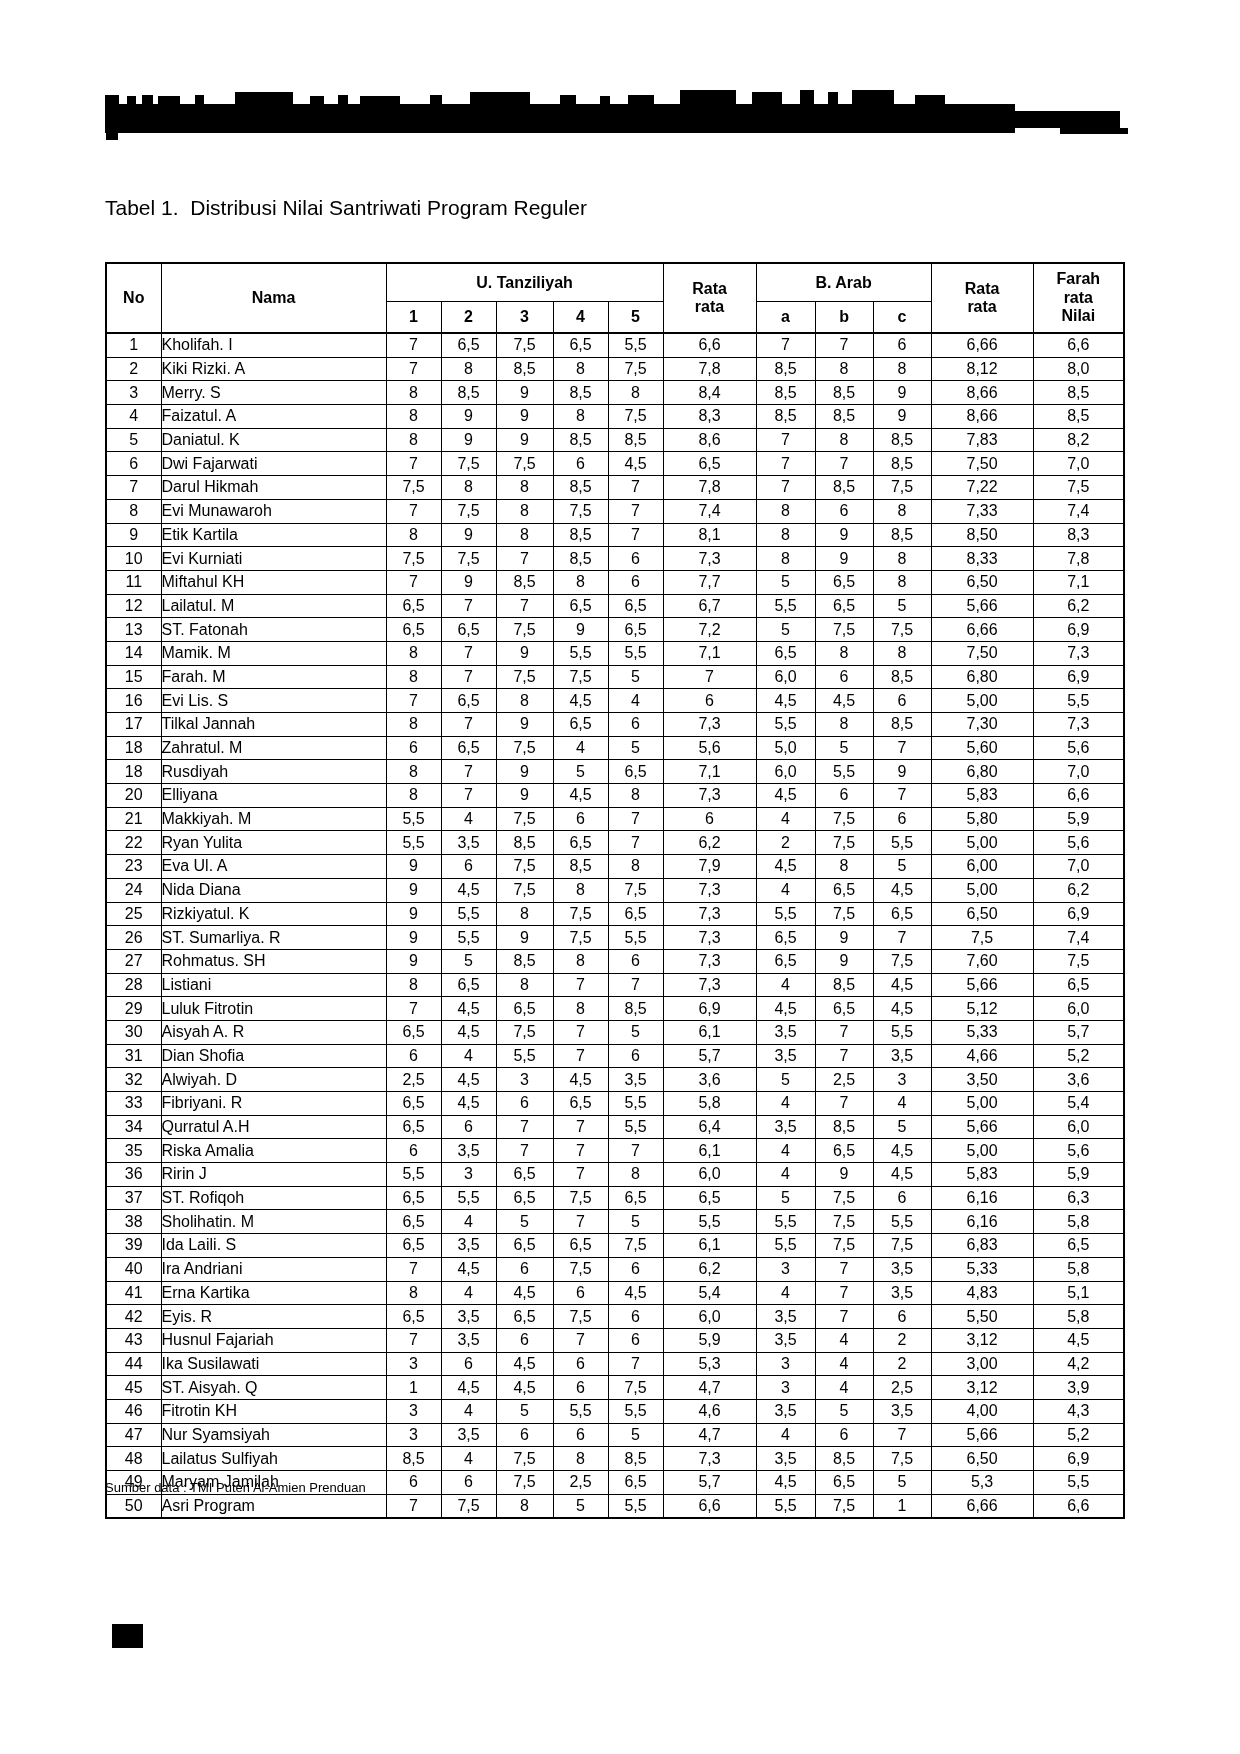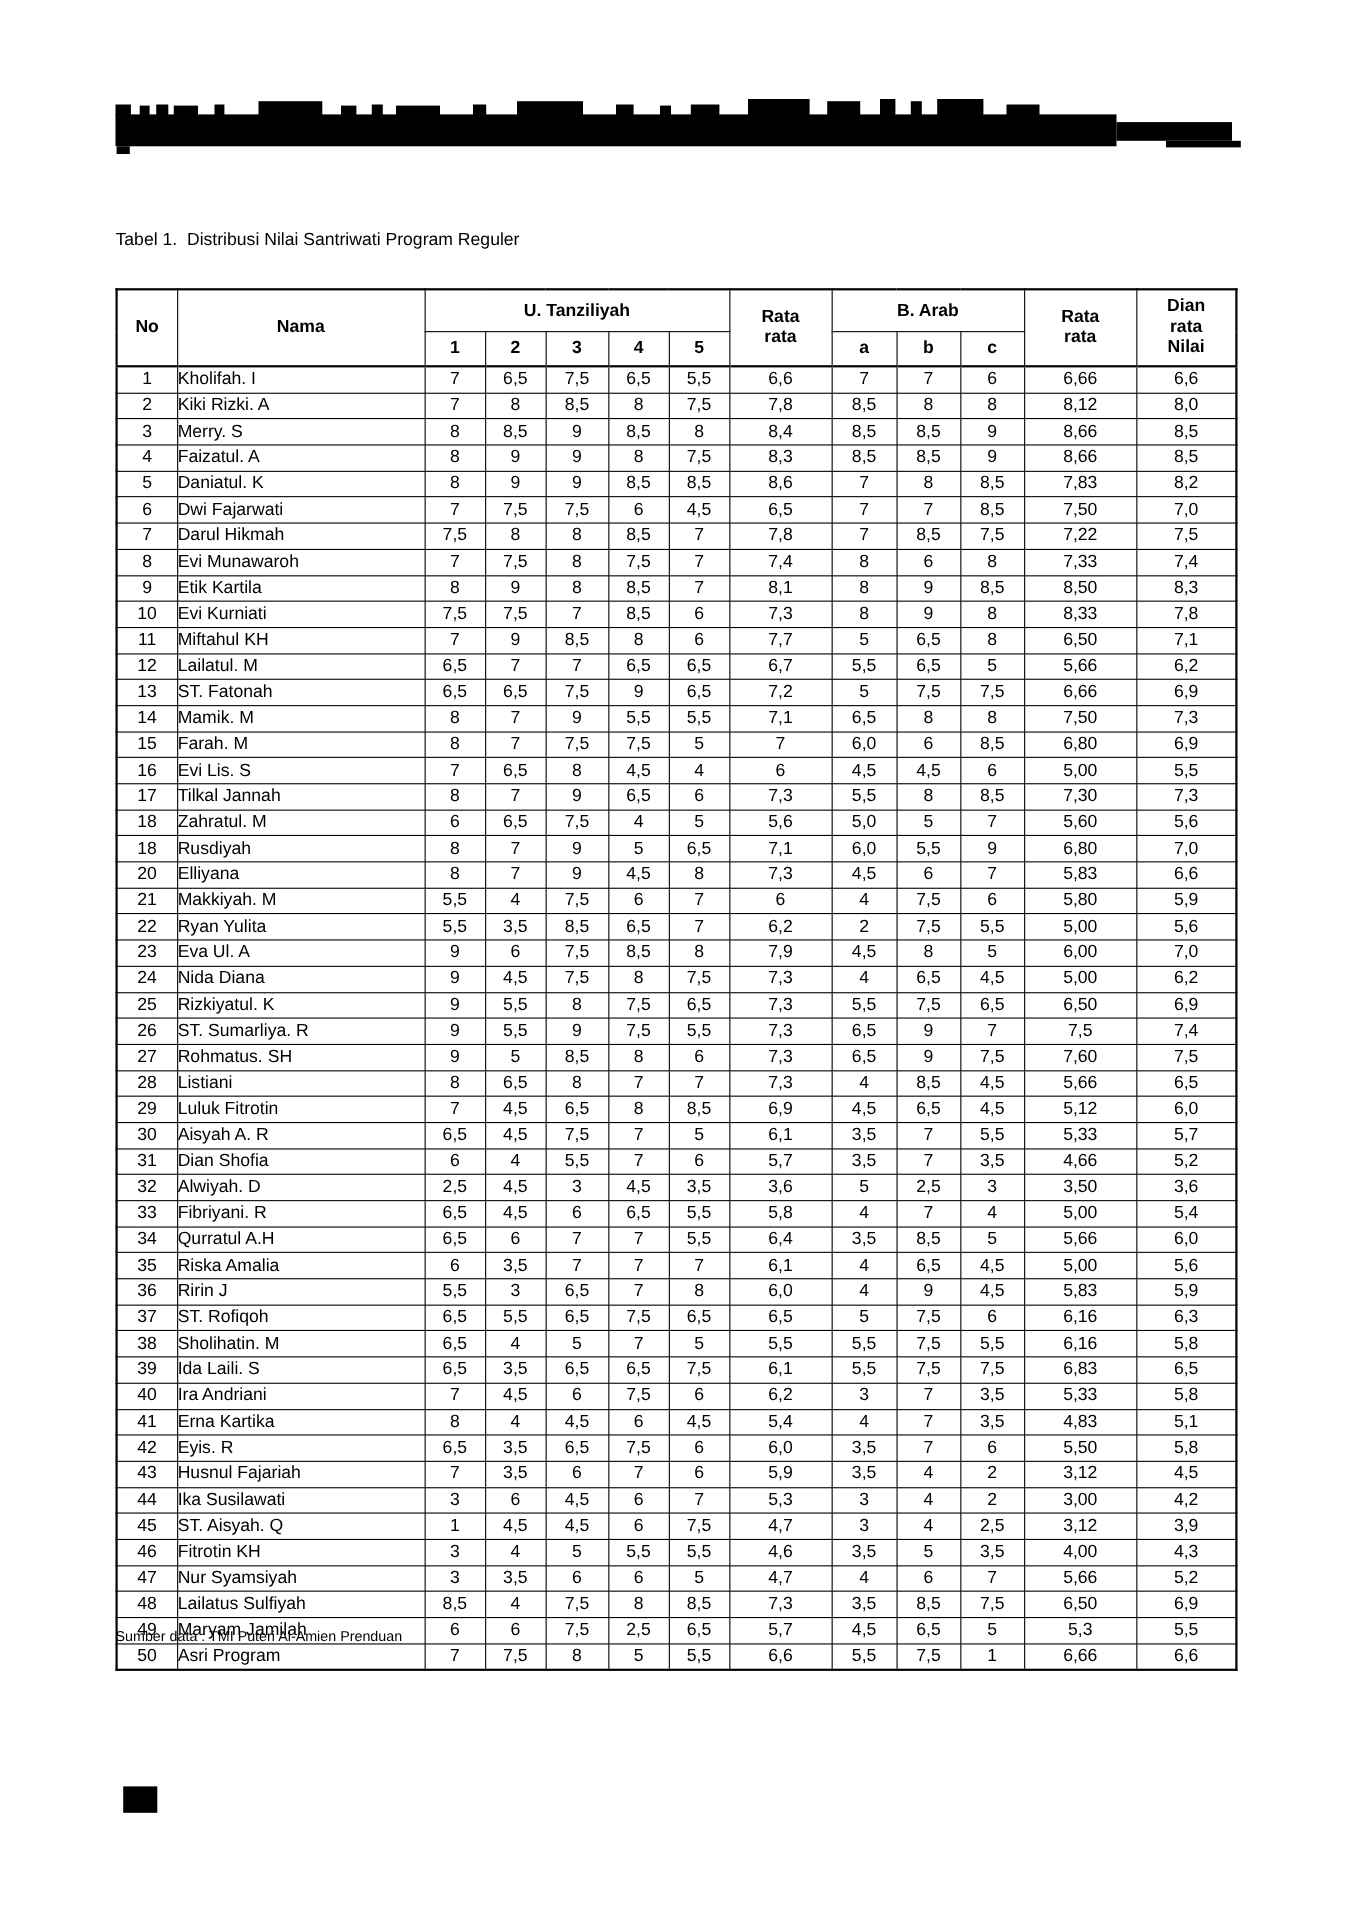--- a/index.html
+++ b/index.html
@@ -8,22 +8,22 @@
     width:1240px;height:1754px;
     background:#ffffff;
     font-family:"Liberation Sans", sans-serif;
     color:#000;
     overflow:hidden;
   }
   
   .redact{position:absolute;background:#000;}
   
   .caption{
-    position:absolute;left:105px;top:210px;
-    font-size:16px;white-space:pre;color:#000;
+    position:absolute;left:105px;top:196px;
+    font-size:21px;white-space:pre;color:#000;
   }
   
   table.grades{
     position:absolute;left:105px;top:262px;
     border-collapse:collapse;
     table-layout:fixed;
     width:1018px;
     font-size:16px;
   }
   table.grades th, table.grades td{
@@ -102,21 +102,21 @@
         <col style="width:91px">
     </colgroup>
     <thead>
       <tr class="h1">
         <th rowspan="2">No</th>
         <th rowspan="2">Nama</th>
         <th colspan="5">U. Tanziliyah</th>
         <th rowspan="2"><span class="wrap">Rata rata</span></th>
         <th colspan="3">B. Arab</th>
         <th rowspan="2"><span class="wrap">Rata rata</span></th>
-        <th rowspan="2"><span class="wrap">Dian rata Nilai</span></th>
+        <th rowspan="2"><span class="wrap">Farah rata Nilai</span></th>
       </tr>
       <tr class="h2">
         <th>1</th>
         <th>2</th>
         <th>3</th>
         <th>4</th>
         <th>5</th>
         <th>a</th>
         <th>b</th>
         <th>c</th>

